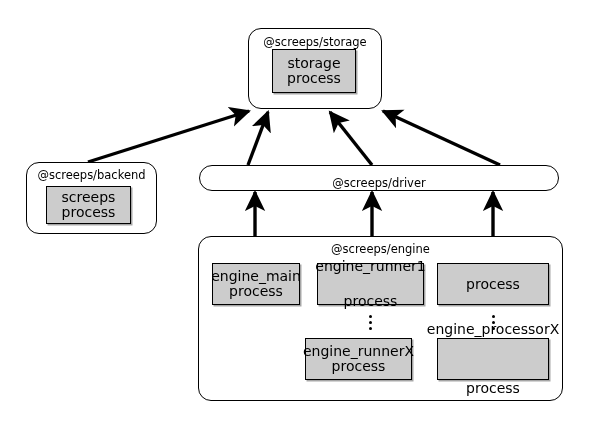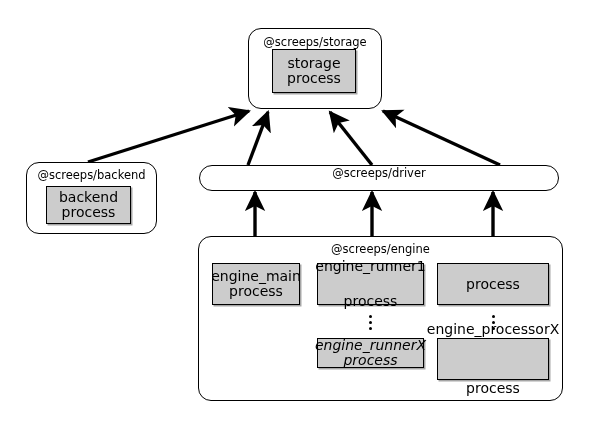--- a/index.html
+++ b/index.html
@@ -61,29 +61,29 @@
   .proc span { display: block; white-space: nowrap; }
   #pkg-storage { left: 248px; top: 28px; width: 134px; height: 81px; }
   #storage-label { top: 7px; }
   #proc-storage { left: 272px; top: 49px; width: 84px; height: 44px; }
   #pkg-backend { left: 26px; top: 162px; width: 131px; height: 72px; }
   #backend-label { top: 6px; }
   #proc-backend { left: 46px; top: 186px; width: 85px; height: 38px; }
   #pkg-driver {
     left: 199px; top: 165px; width: 360px; height: 26px;
     border-radius: 13px;
-    display: flex; align-items: flex-start; justify-content: center;
+    display: flex; align-items: flex-end; justify-content: center;
   }
   #driver-label-inner { font-size: 11.5px; color: #000; white-space: nowrap; }
   #pkg-engine { left: 198px; top: 236px; width: 365px; height: 165px; }
   #engine-label { top: 6px; }
   #proc-engine-main      { left: 212px; top: 263px; width: 88px; height: 42px; }
   #proc-engine-runner1   { left: 317px; top: 263px; width: 107px; height: 42px; gap: 20px; }
   #proc-engine-processor1{ left: 437px; top: 263px; width: 112px; height: 42px; }
-  #proc-engine-runnerx   { left: 317px; top: 338px; width: 107px; height: 30px; font-style: italic; }
+  #proc-engine-runnerx   { left: 305px; top: 338px; width: 107px; height: 42px; }
   #proc-engine-processorx{ left: 437px; top: 338px; width: 112px; height: 42px; gap: 44px; }
   .vdots {
     position: absolute;
     width: 12px;
     text-align: center;
     font-size: 15px;
     line-height: 10px;
     letter-spacing: 0;
     color: #000;
     font-weight: bold;
@@ -120,21 +120,21 @@
   </div>
   <div class="proc" id="proc-storage">
     <span>storage</span>
     <span>process</span>
   </div>
 
   <div class="pkg" id="pkg-backend">
     <div class="pkg-label" id="backend-label">@screeps/backend</div>
   </div>
   <div class="proc" id="proc-backend">
-    <span>backend</span>
+    <span>screeps</span>
     <span>process</span>
   </div>
 
   <div class="pkg" id="pkg-driver">
     <span id="driver-label-inner">@screeps/driver</span>
   </div>
 
   <div class="pkg" id="pkg-engine">
     <div class="pkg-label" id="engine-label">@screeps/engine</div>
   </div>

